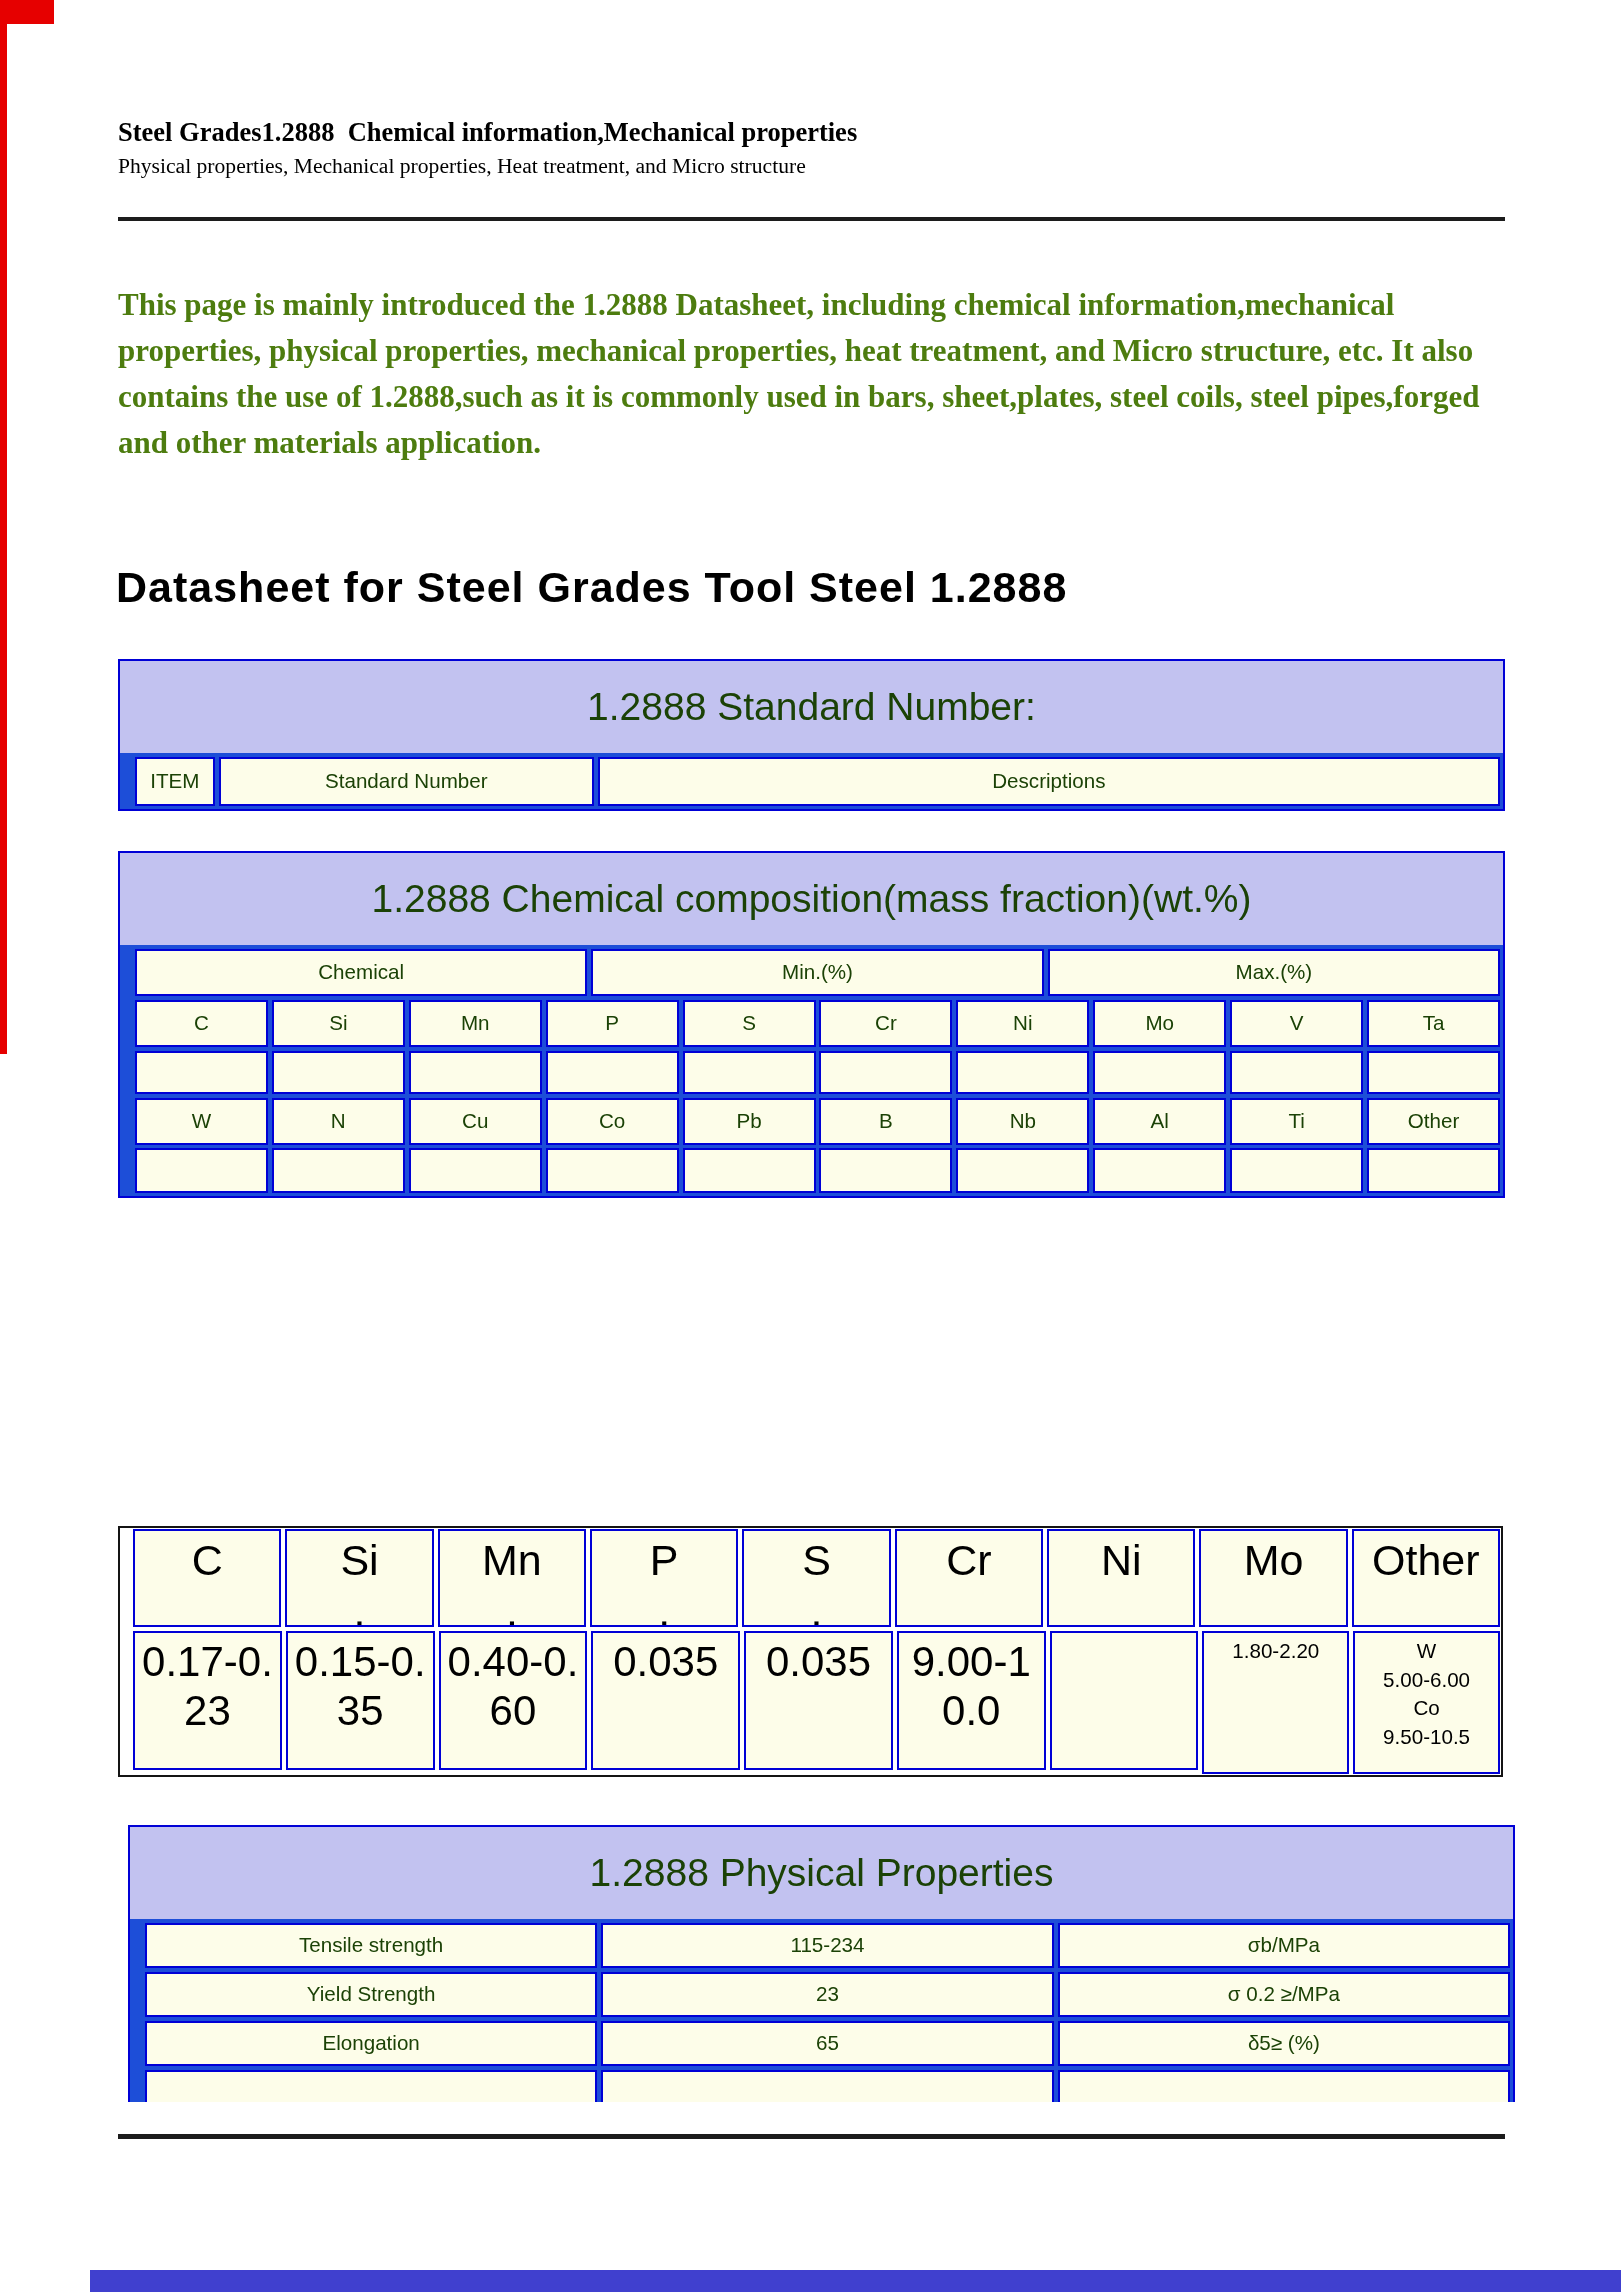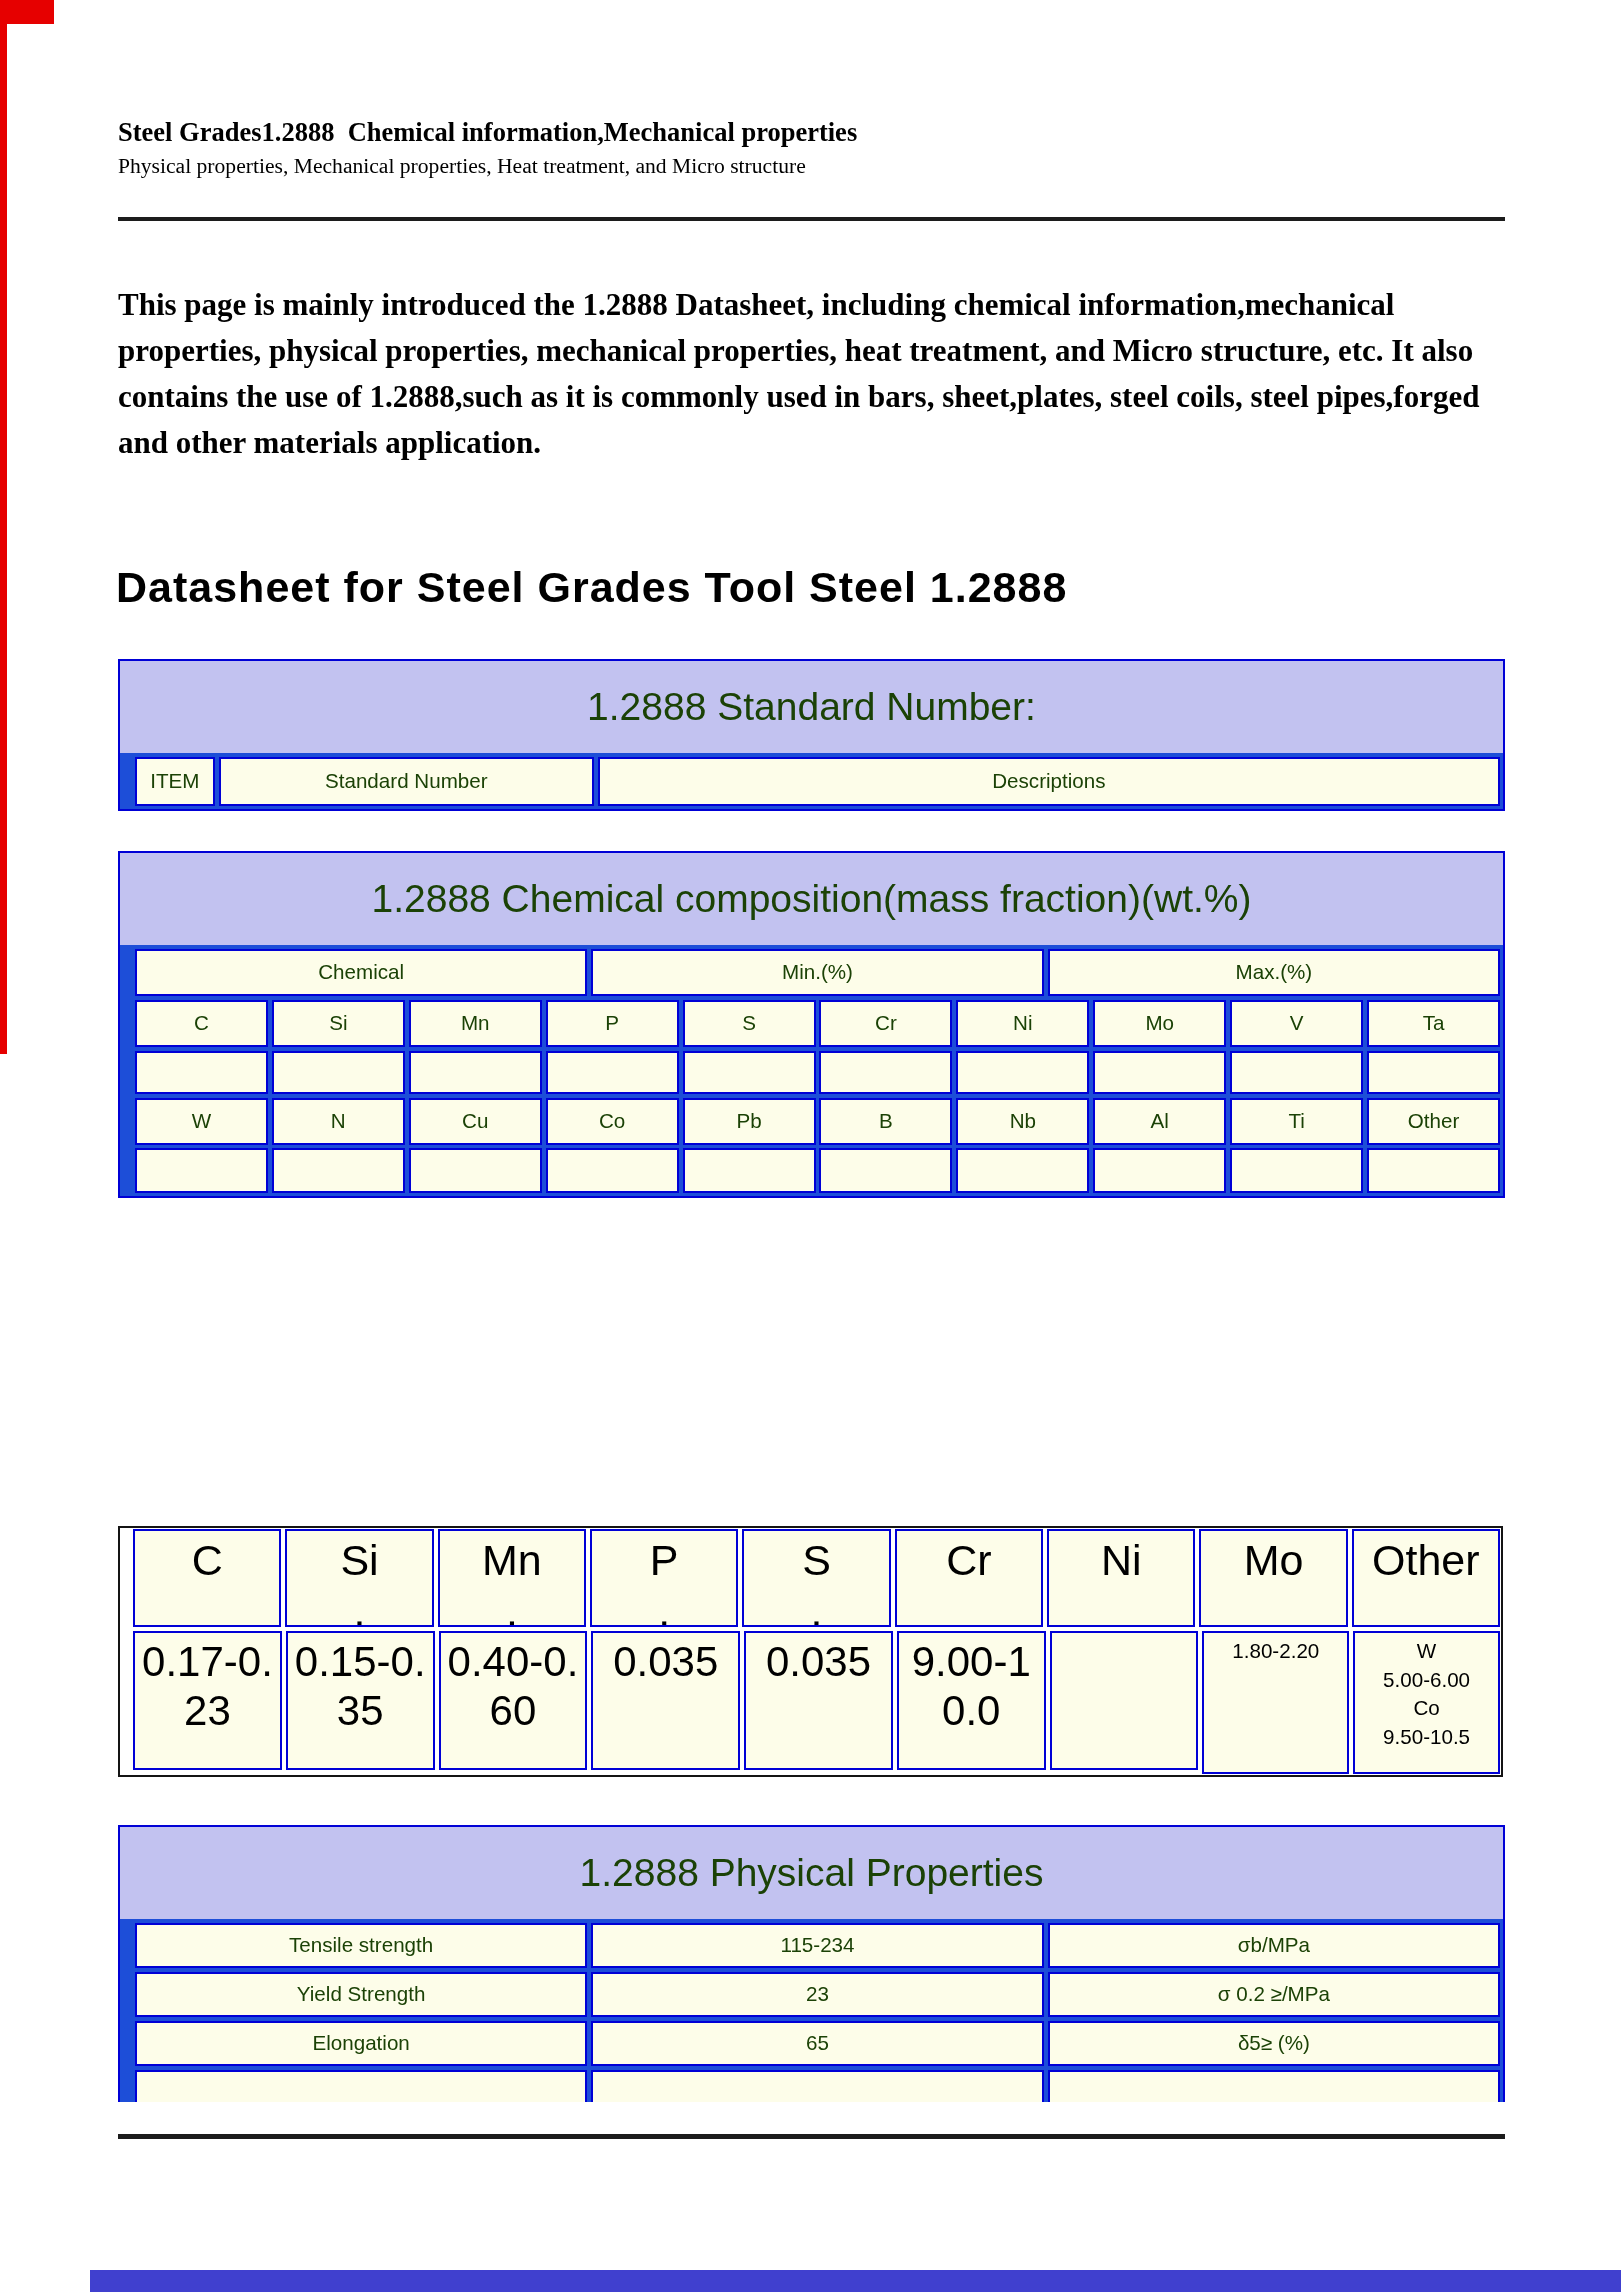--- a/index.html
+++ b/index.html
@@ -29,21 +29,21 @@
     font-size:21.6px; line-height:31px;
   }
   .rule { position:absolute; left:118px; width:1387px; background:#1c1c1c; }
   .rule-top    { top:217px; height:3.9px; }
   .rule-bottom { top:2134px; height:4.9px; }
 
   .intro {
     position:absolute; left:118px; top:282px; width:1392px;
     font-family:"Liberation Serif", serif;
     font-size:31px; font-weight:bold; line-height:46px;
-    color:#000000; margin:0;
+    color:#4d7c0f; margin:0;
   }
   .main-heading {
     position:absolute; left:116px; top:563px; width:1392px;
     font-size:43px; font-weight:bold; letter-spacing:1px;
     color:#000; margin:0;
   }
 
   
   .tbl {
     position:absolute; left:118px; width:1387px;
@@ -79,21 +79,21 @@
   }
   .vcell {
     align-items:flex-start; padding-top:3.9px;
     color:#000; white-space:pre-line; line-height:1.18;
   }
   .vhead  { height:98px; font-size:43px; }
   .vbig   { height:139px; font-size:42px; word-break:break-all; padding-left:1px; padding-right:1px; }
   .vsmall { height:143px; font-size:20.6px; line-height:1.4; word-break:normal; }
 
   
-  .phys-clip { position:absolute; left:118px; top:1825px; width:1387px; height:277px; overflow:hidden; }
+  .phys-clip { position:absolute; left:128px; top:1825px; width:1387px; height:277px; overflow:hidden; }
   .phys-clip .tbl { position:static; width:100%; border-bottom:none; }
 </style>
 </head>
 <body>
 
 <div class="page">
 
   <div class="red-strip"></div>
   <div class="red-corner"></div>
 

